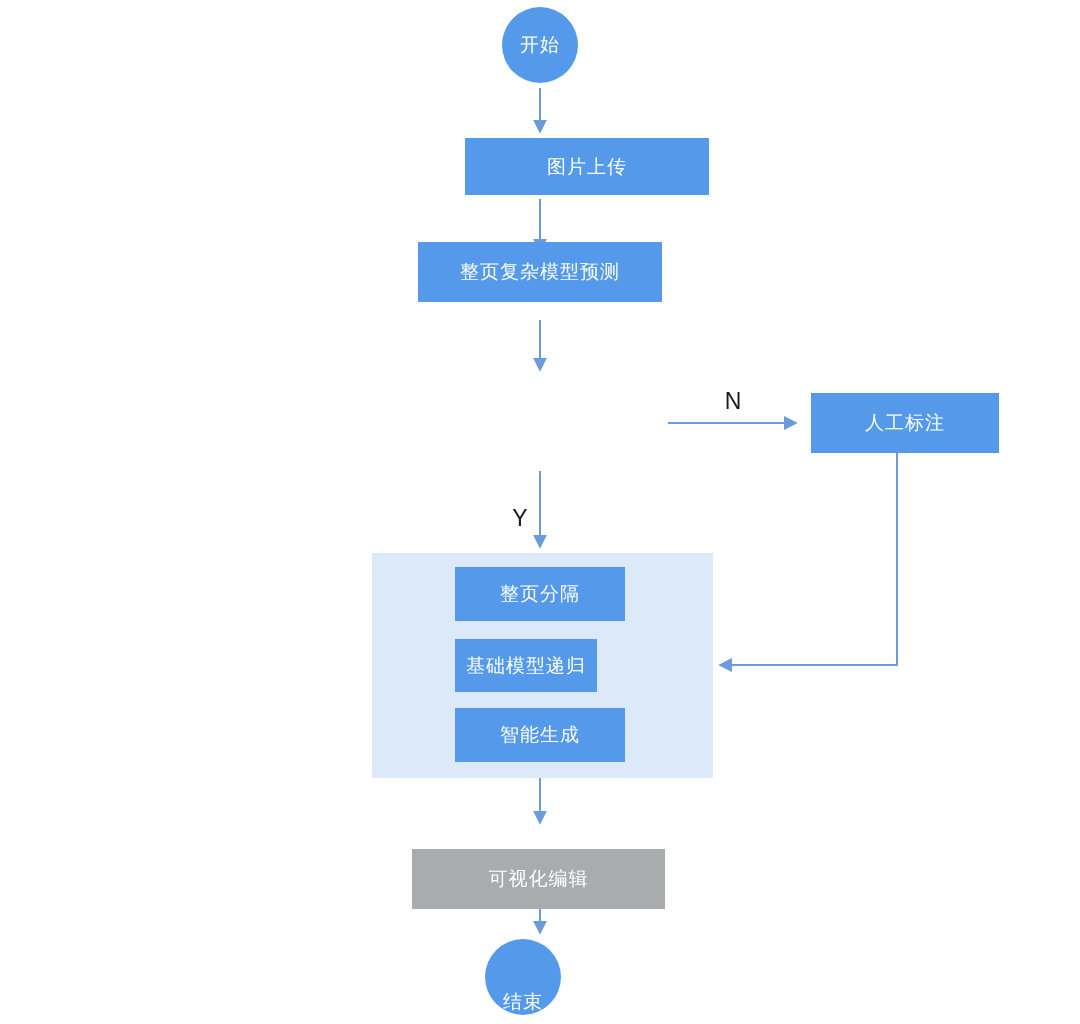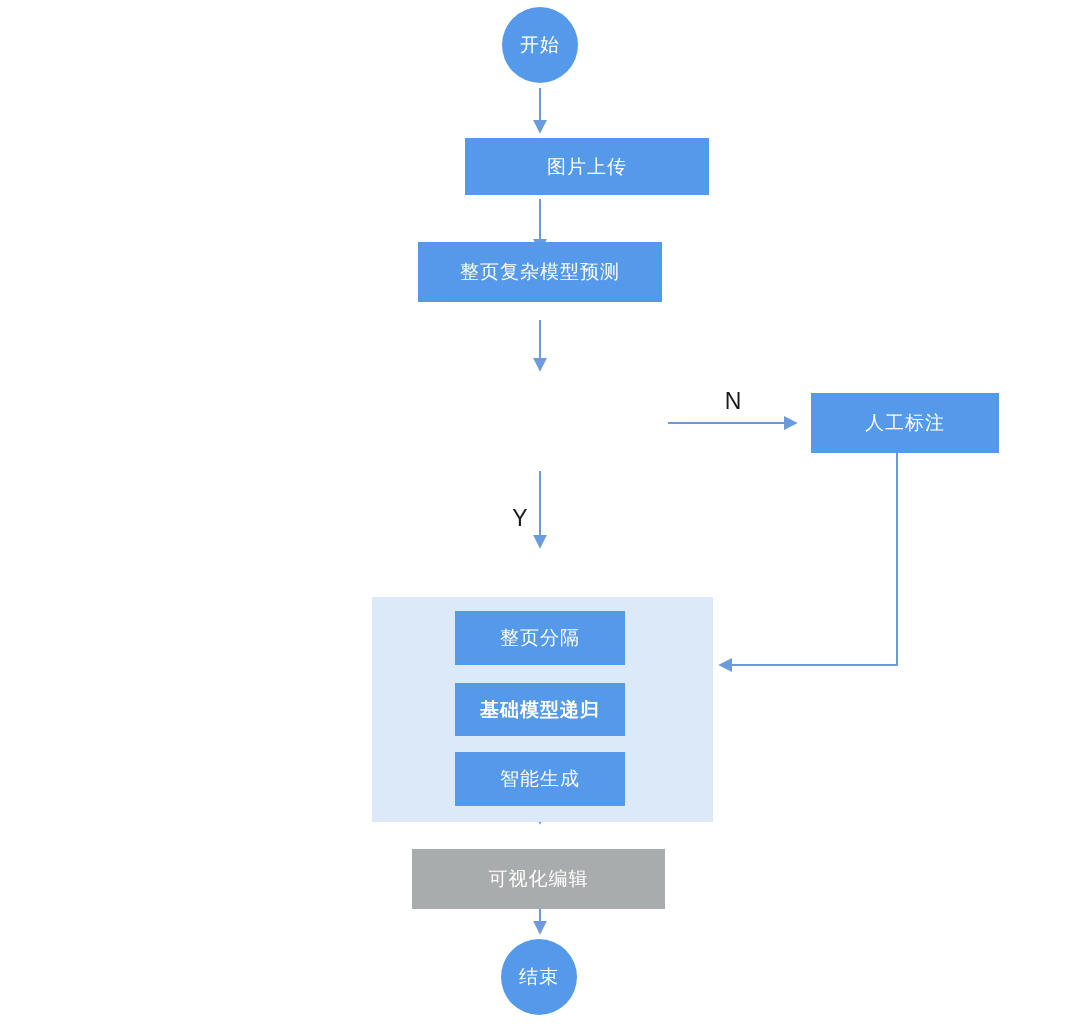--- a/index.html
+++ b/index.html
@@ -101,33 +101,33 @@
 
 
   <div class="branch-label" style="left:716px; top:388px;">N</div>
 
   <div class="branch-label" style="left:503px; top:505px;">Y</div>
 
   <div class="node rect" style="left:802px; top:393px; width:188px; height:60px;margin-left:9px;">
     <span>人工标注</span>
   </div>
 
-  <div class="container-group" style="left:372px; top:553px; width:341px; height:225px;margin-top:44px;">
+  <div class="container-group" style="left:372px; top:553px; width:341px; height:225px;">
     <div class="node rect" style="left:83px; top:14px; width:170px; height:54px;">
       <span>整页分隔</span>
     </div>
-    <div class="node rect" style="left:83px; top:86px; width:170px; height:53px;font-weight:bold;">
+    <div class="node rect" style="left:83px; top:86px; width:142px; height:53px;">
       <span>基础模型递归</span>
     </div>
     <div class="node rect" style="left:83px; top:155px; width:170px; height:54px;">
       <span>智能生成</span>
     </div>
   </div>
 
   <div class="node gray-rect" style="left:412px; top:829px; width:253px; height:60px;">
     <span>可视化编辑</span>
   </div>
 
-  <div class="node circle" style="left:501px; top:939px;">
+  <div class="node circle" style="left:485px; top:939px;align-items:flex-end;">
     <span>结束</span>
   </div>
 
 </div>
 
 </body></html>

